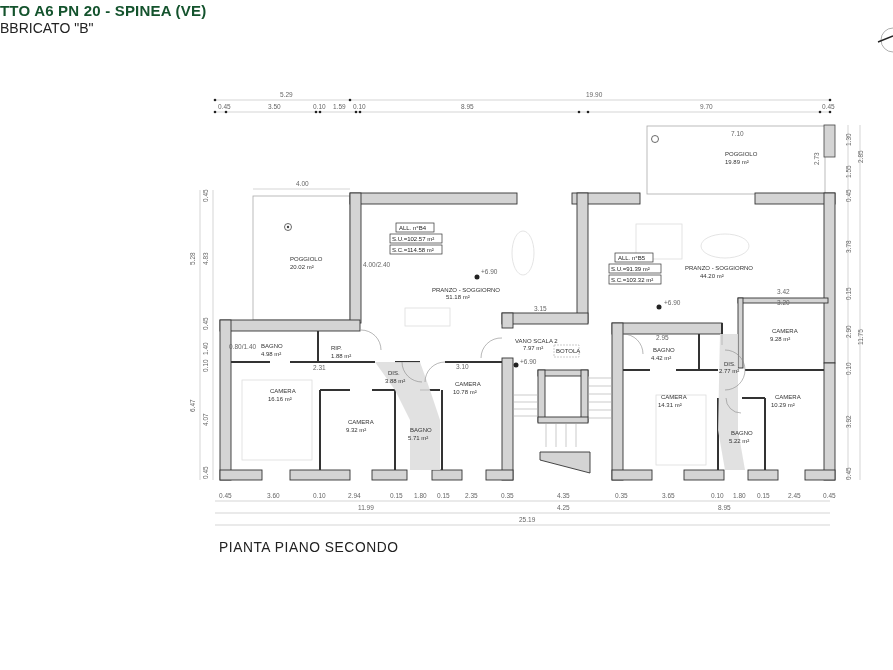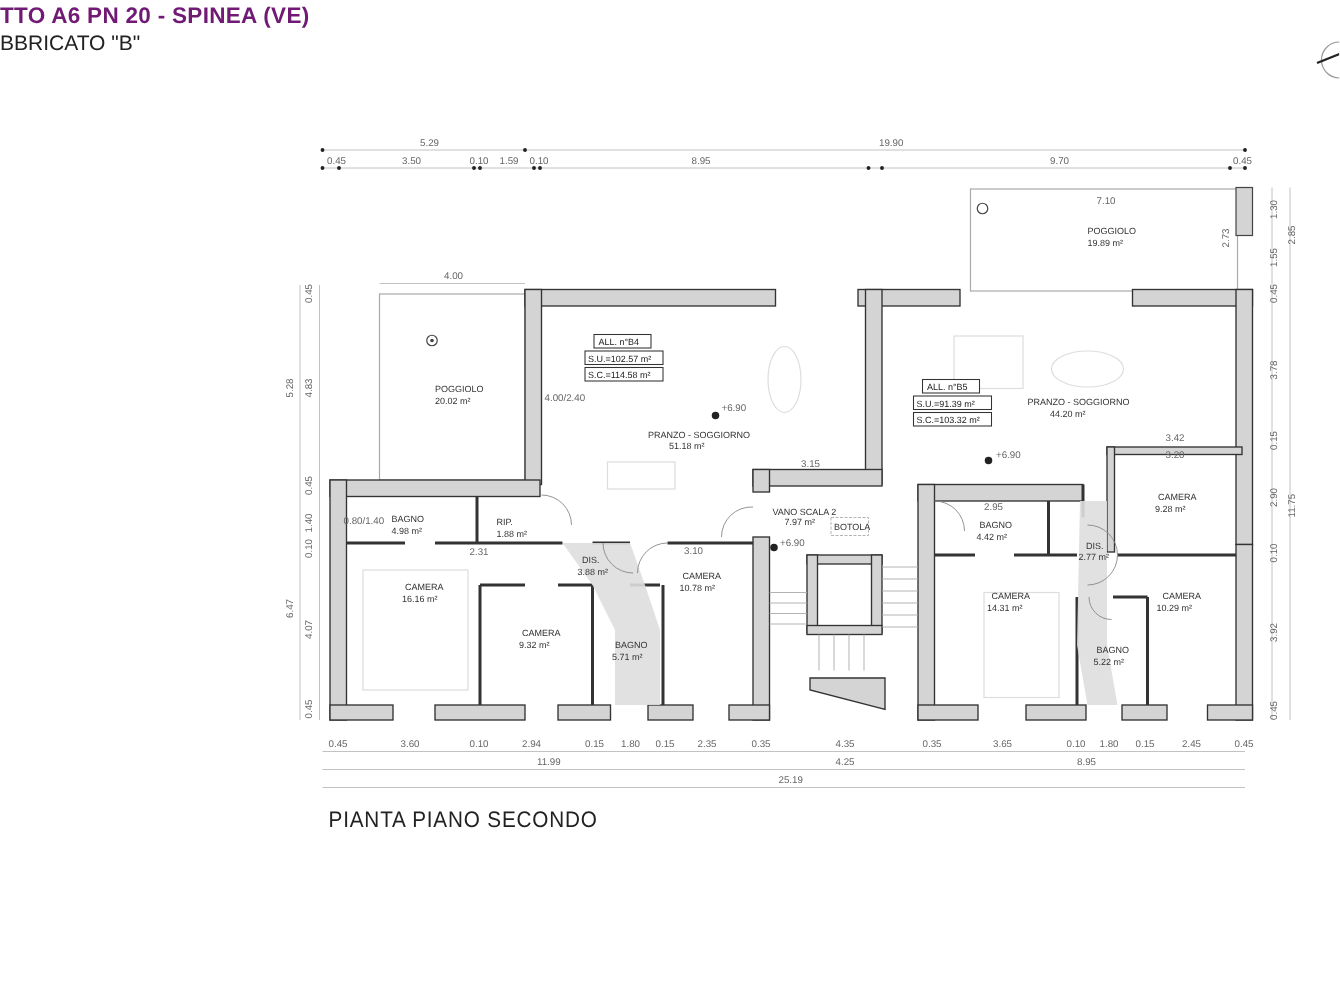--- a/index.html
+++ b/index.html
@@ -1,17 +1,17 @@
 <!DOCTYPE html>
 <html><head>
 <meta charset="utf-8">
 <style>
   html, body { margin:0; padding:0; background:#ffffff; }
   body { width:893px; height:670px; position:relative; overflow:hidden; font-family:"Liberation Sans", sans-serif; }
-  .title { position:absolute; left:0; top:2px; font-size:15px; font-weight:bold; color:#701a75; letter-spacing:0.2px; }
+  .title { position:absolute; left:0; top:2px; font-size:15px; font-weight:bold; color:#14532d; letter-spacing:0.2px; }
   .subtitle { position:absolute; left:0; top:20px; font-size:14px; color:#222; }
   .caption { position:absolute; left:219px; top:538px; font-size:15px; color:#222; letter-spacing:0.6px; transform:scaleX(0.92); transform-origin:left; }
   svg { position:absolute; left:0; top:0; }
   .dim { font-family:"Liberation Sans", sans-serif; font-size:6.5px; fill:#666; }
   .lbl { font-family:"Liberation Sans", sans-serif; font-size:6px; fill:#333; }
   .tag { font-family:"Liberation Sans", sans-serif; font-size:6px; fill:#222; }
 </style>
 </head>
 <body>
 

